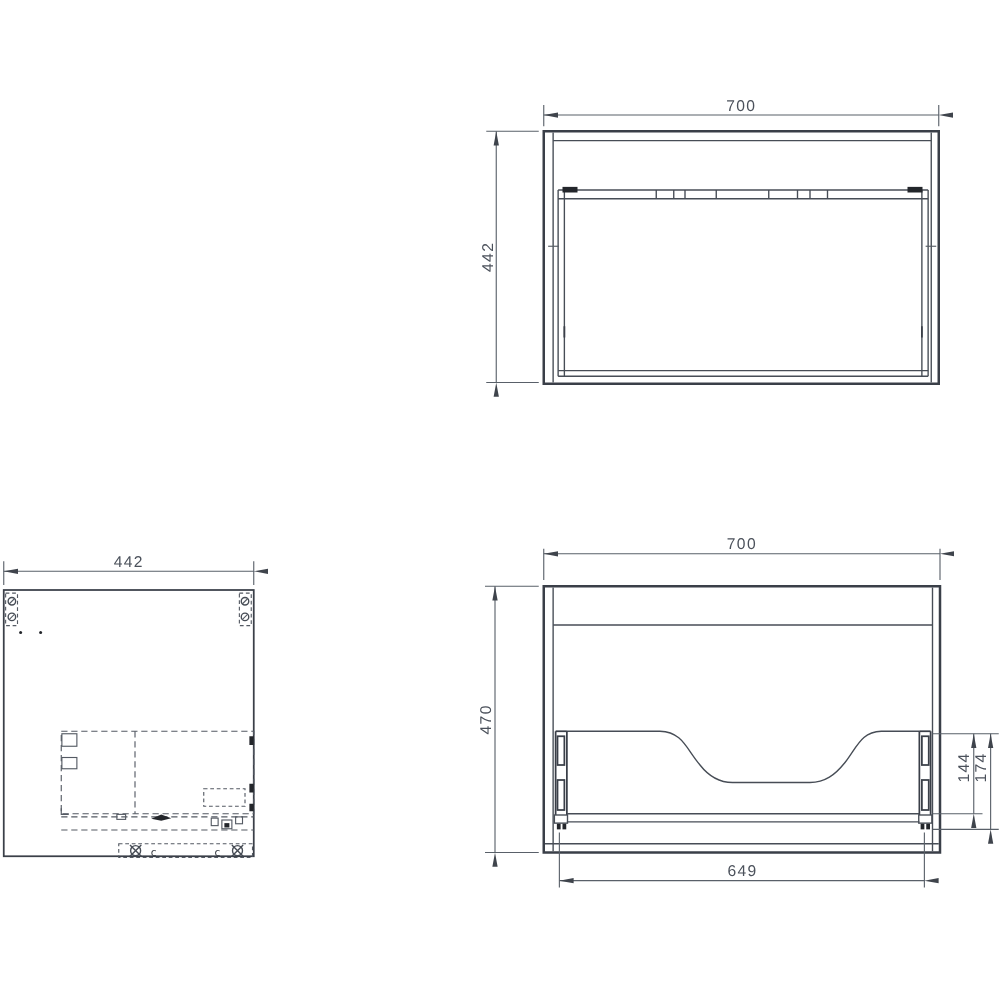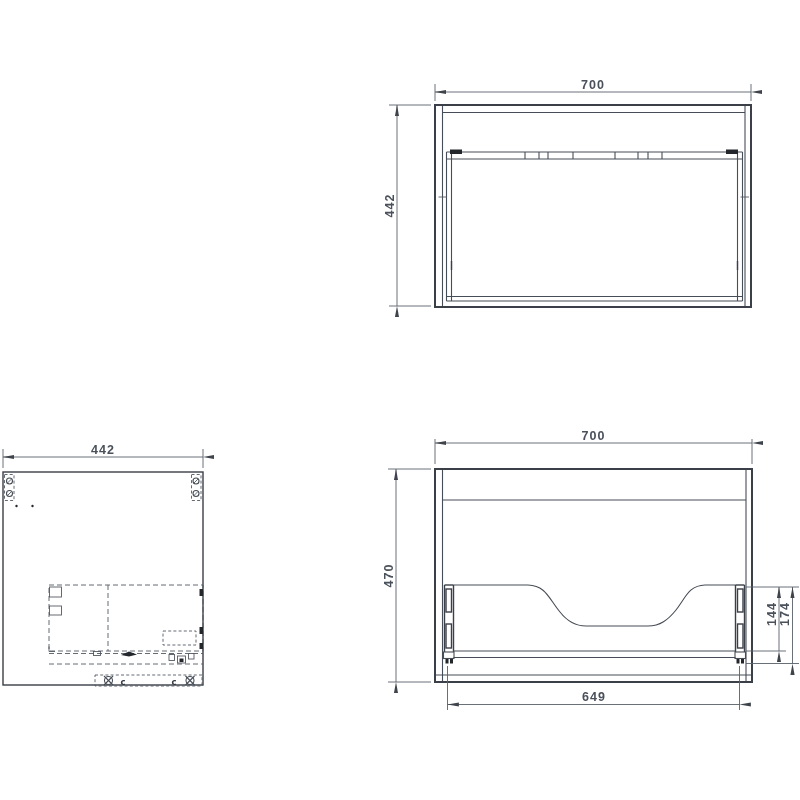--- a/index.html
+++ b/index.html
@@ -1,16 +1,16 @@
 <!DOCTYPE html>
 <html><head>
 <meta charset="utf-8">
 <style>
   html,body{margin:0;padding:0;background:#ffffff;}
-  #canvas{width:728px;height:800px;position:relative;background:#ffffff;font-family:"Liberation Sans",sans-serif;font-weight:bold;}
+  #canvas{width:728px;height:800px;position:relative;background:#ffffff;font-family:"Liberation Sans",sans-serif;}
   svg{position:absolute;top:0;left:0;}
   .ln-thick{stroke:#3a3f48;stroke-width:2;fill:none;}
   .ln-md{stroke:#3a3f48;stroke-width:1.4;fill:none;}
   .ln{stroke:#474d56;stroke-width:1.1;fill:none;}
   .ln-fine{stroke:#545a63;stroke-width:0.9;fill:none;}
   .dash{stroke-dasharray:5 3;}
   .dash2{stroke-dasharray:3 2.2;}
   .dim{stroke:#596069;stroke-width:0.9;fill:none;}
   .dimtxt{fill:#4b515b;font-family:"Liberation Sans",sans-serif;font-size:12.5px;letter-spacing:1.1px;}
   .small-letter{fill:#33383f;font-family:"DejaVu Sans",sans-serif;font-size:8.5px;}

